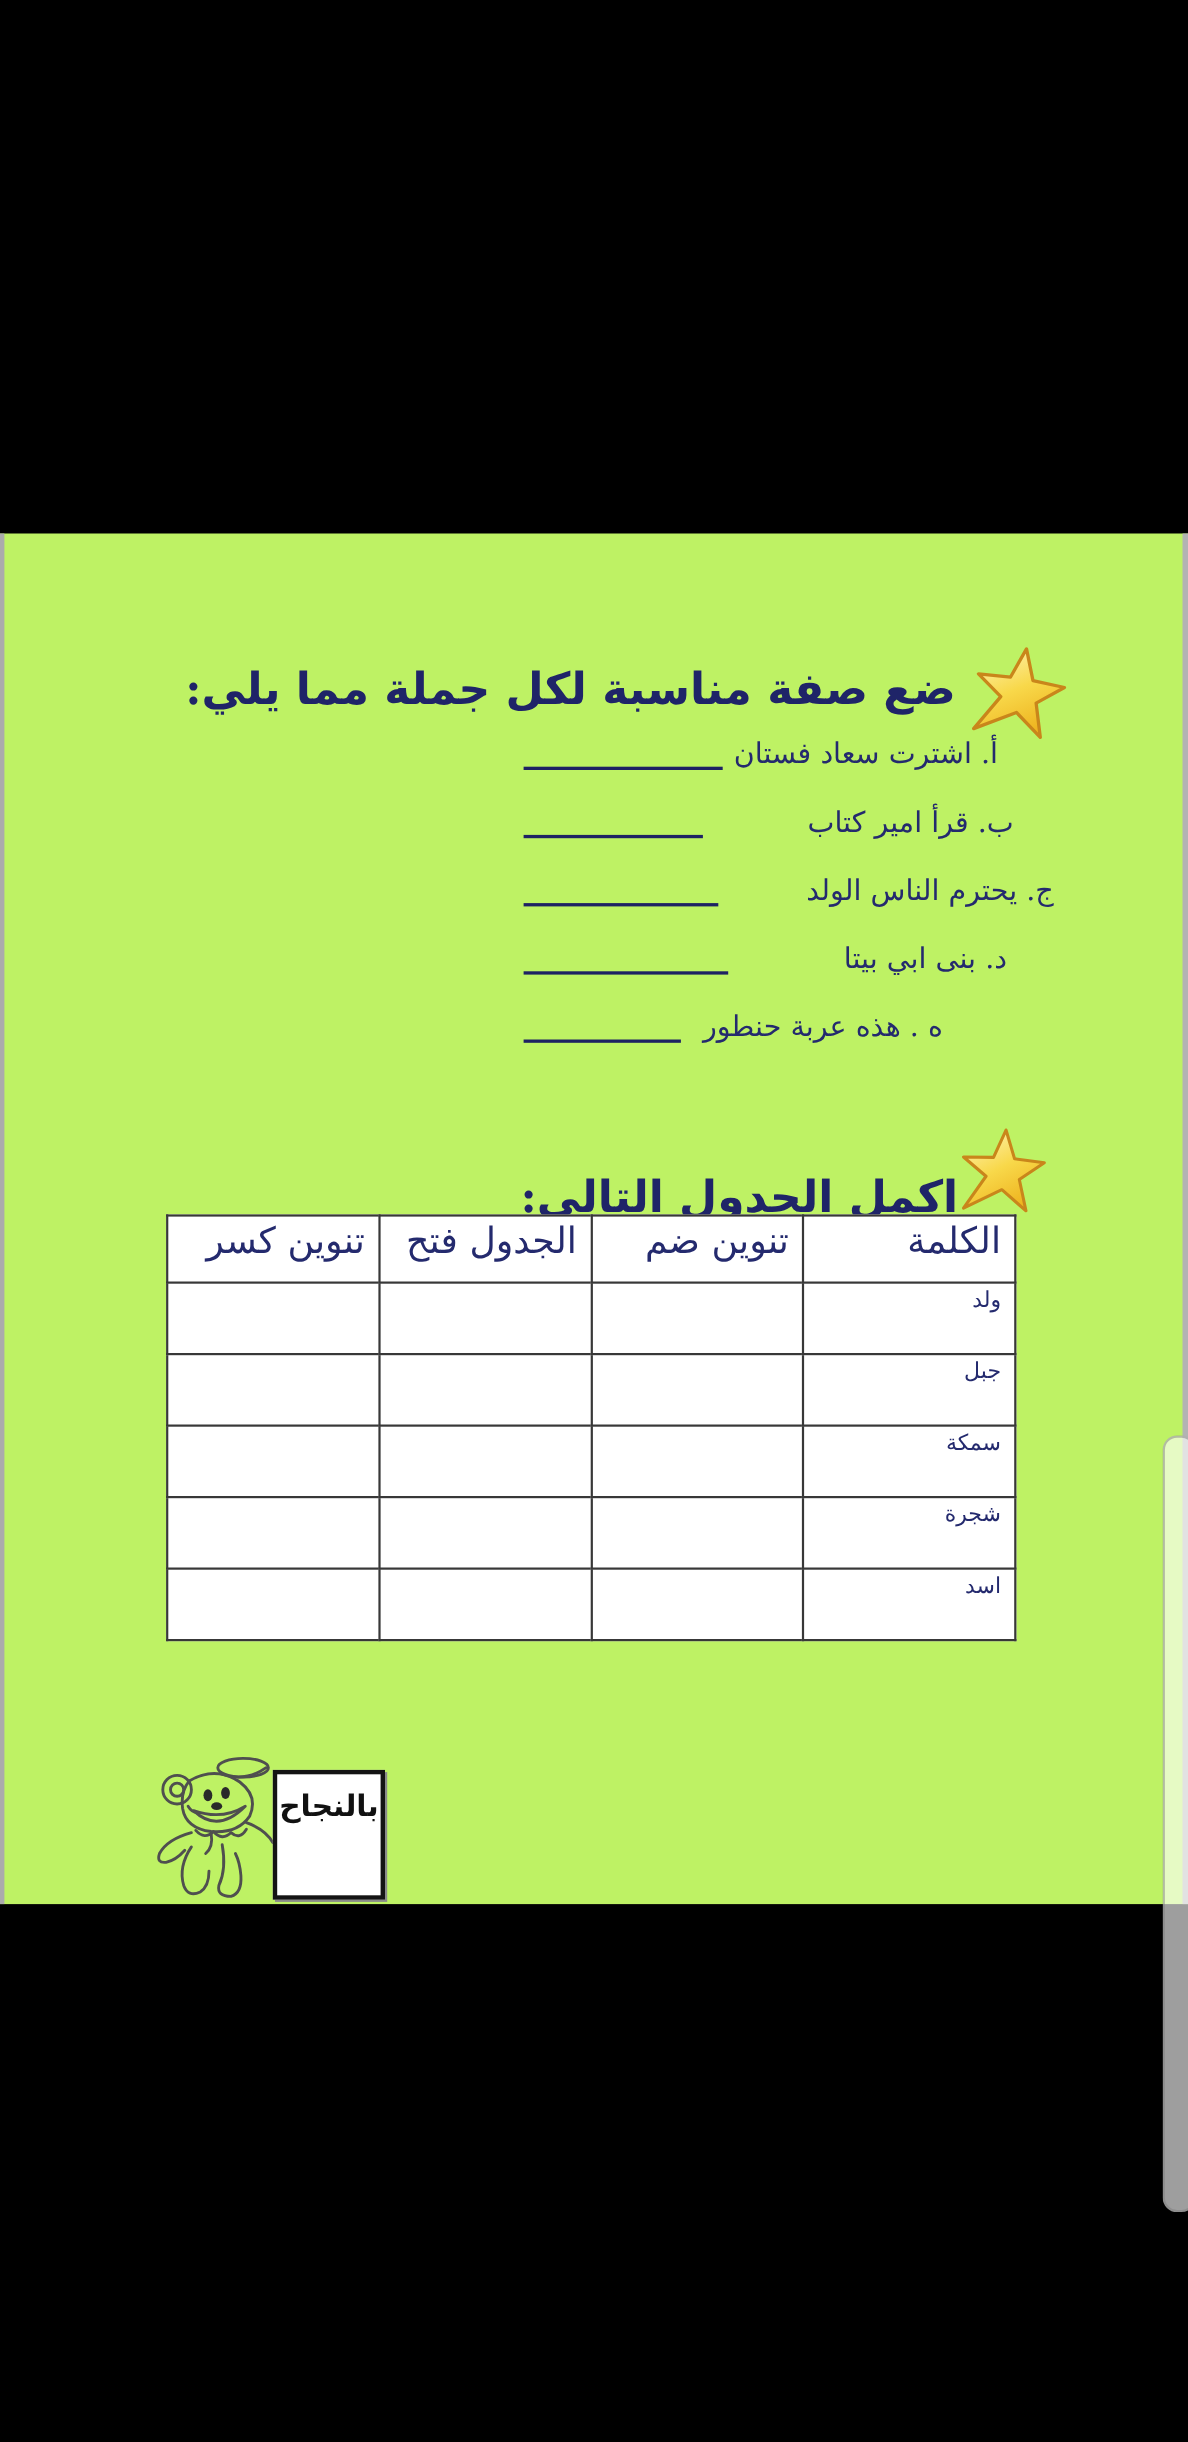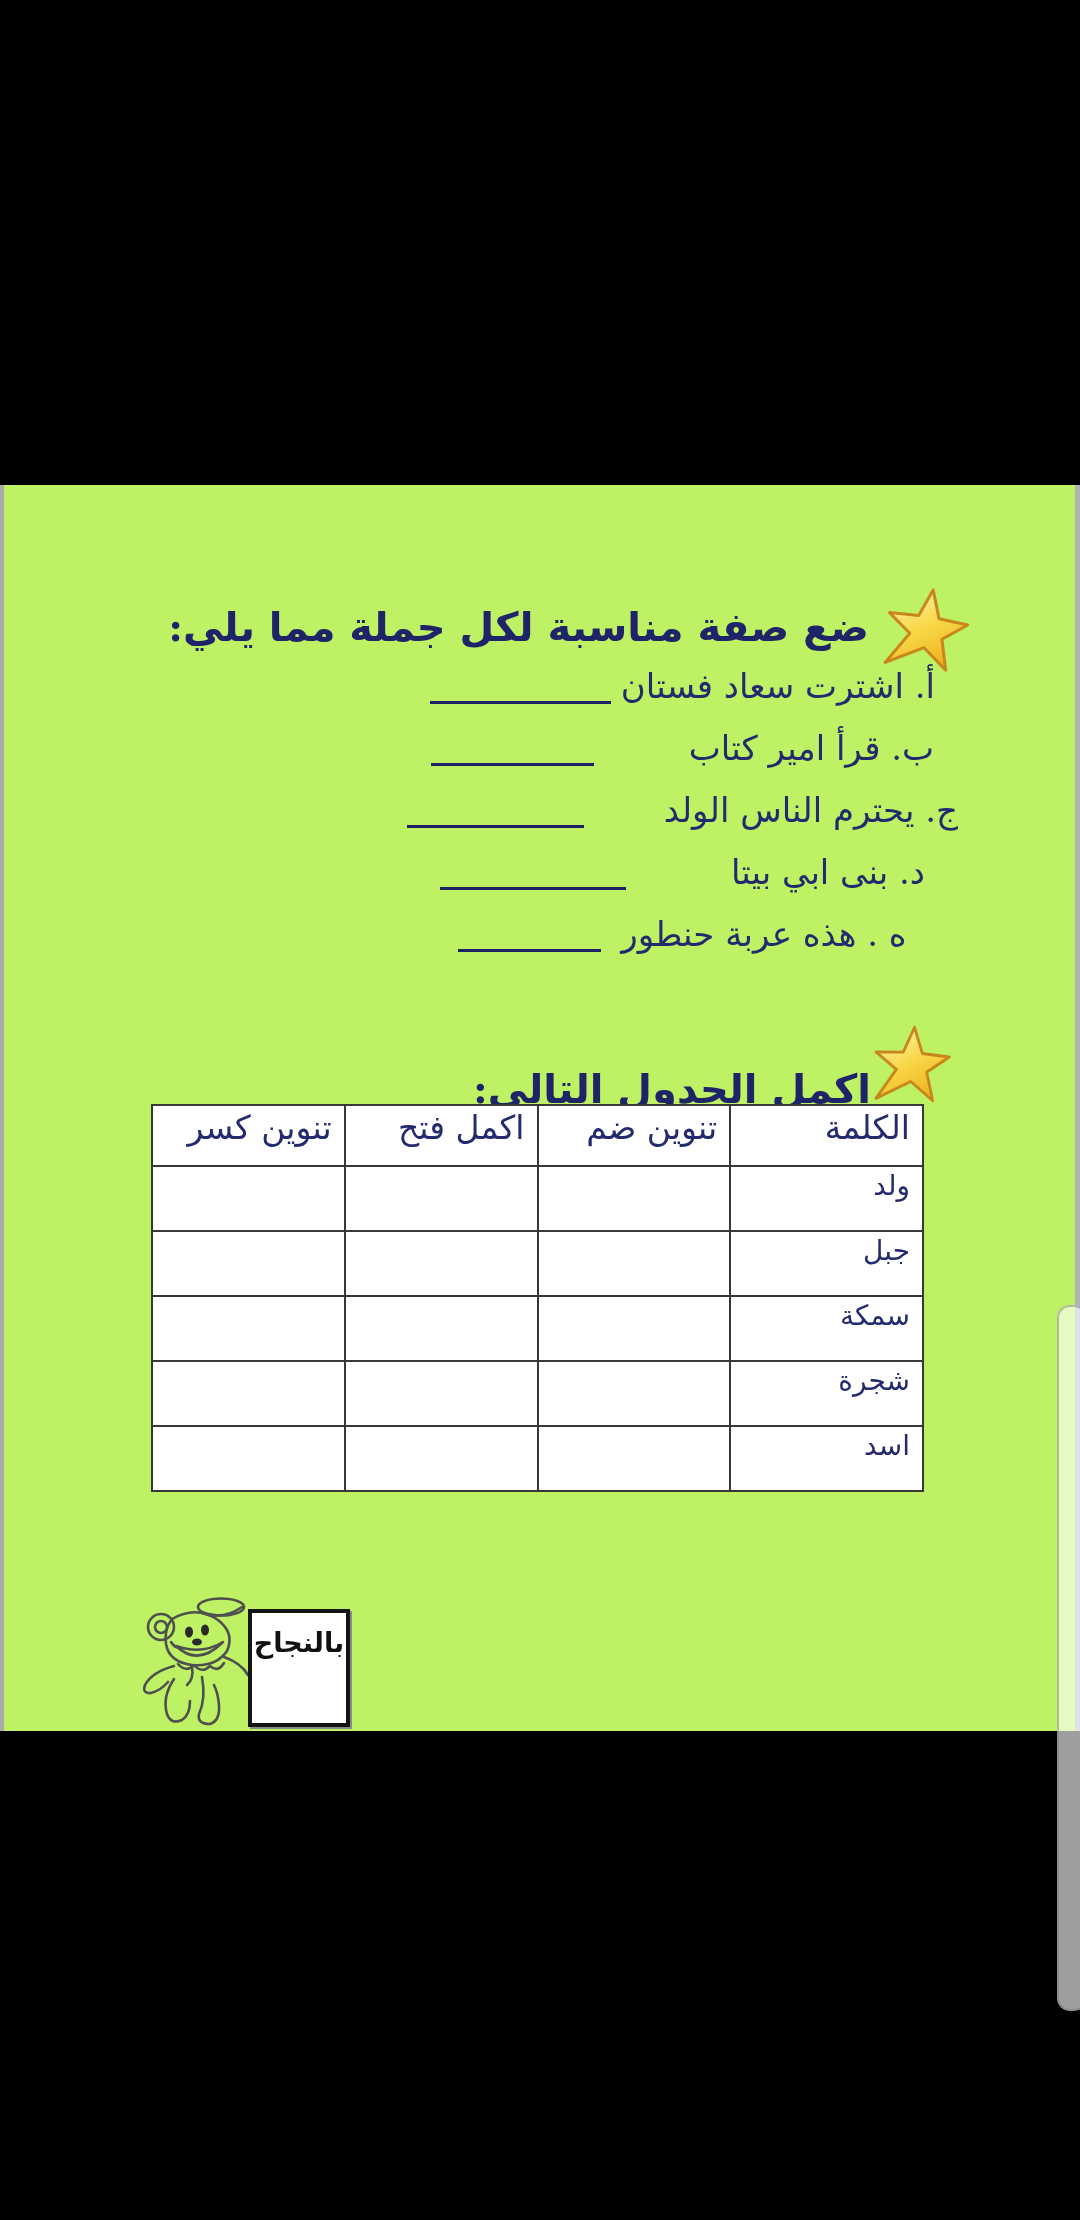--- a/index.html
+++ b/index.html
@@ -26,21 +26,21 @@
   #title-1 { top:118px; right:206px; }
   #title-2 { top:580px; right:204px; }
 
   .star { position:absolute; }
   #star-1 { left:877px; top:101px; width:92px; height:86px; transform:rotate(9deg); }
   #star-2 { left:865px; top:539px; width:86px; height:80px; transform:rotate(4deg); }
 
   
   #sentences {
     position:absolute; top:170px; right:117px; direction:rtl;
-    color:#242a6e; font-size:34px; text-align:center;
+    color:#242a6e; font-size:26px; text-align:left;
   }
   .sent-line { height:62px; line-height:62px; white-space:nowrap; }
   .blank {
     display:inline-block; height:10px; margin-bottom:-6px;
     border-bottom:3px solid #1e2263;
   }
   .blank-a { width:181px; margin-right:10px; }
   .blank-b { width:163px; margin-right:95px; }
   .blank-c { width:177px; margin-right:80px; }
   .blank-d { width:186px; margin-right:105px; }
@@ -50,21 +50,21 @@
   #tanween-table {
     position:absolute; left:147px; top:619px; width:773px;
     border-collapse:collapse; direction:rtl; table-layout:fixed;
     background:#fff;
   }
   #tanween-table th, #tanween-table td {
     border:2.5px solid #383838; vertical-align:top; text-align:right;
     padding:2px 12px 0 4px; color:#242a6e; overflow:hidden;margin-left:44px;
   }
   #tanween-table th { height:57px; font-size:33px; font-weight:normal; }
-  #tanween-table td { height:61px; font-size:28px; }
+  #tanween-table td { height:61px; font-size:20px; }
 
   
   #bear { position:absolute; left:134px; top:1108px; width:128px; height:134px; }
   #sign {
     position:absolute; left:244px; top:1124px; width:94px; height:96px;
     background:#fff; border:4px solid #141414; box-sizing:content-box;
     direction:rtl; text-align:center; font-size:27px; font-weight:bold;
     color:#111; padding-top:14px; box-shadow:2px 2px 0 #8a8a8a;
   }
 
@@ -127,21 +127,21 @@
         </linearGradient>
       </defs>
       <path d="M50 4 L62 36 L96 38 L69 59 L79 94 L50 72 L8 96 L31 58 L4 38 L38 36 Z" fill="url(#sg2)" stroke="#c9861b" stroke-width="3.5" stroke-linejoin="round"></path>
     </svg>
 
     <table id="tanween-table">
       <tbody>
         <tr>
           <th>الكلمة</th>
           <th>تنوين ضم</th>
-          <th>اكمل فتح</th>
+          <th>الجدول فتح</th>
           <th>تنوين كسر</th>
         </tr>
         <tr>
           <td>ولد</td>
           <td></td>
           <td></td>
           <td></td>
         </tr>
         <tr>
           <td>جبل</td>

